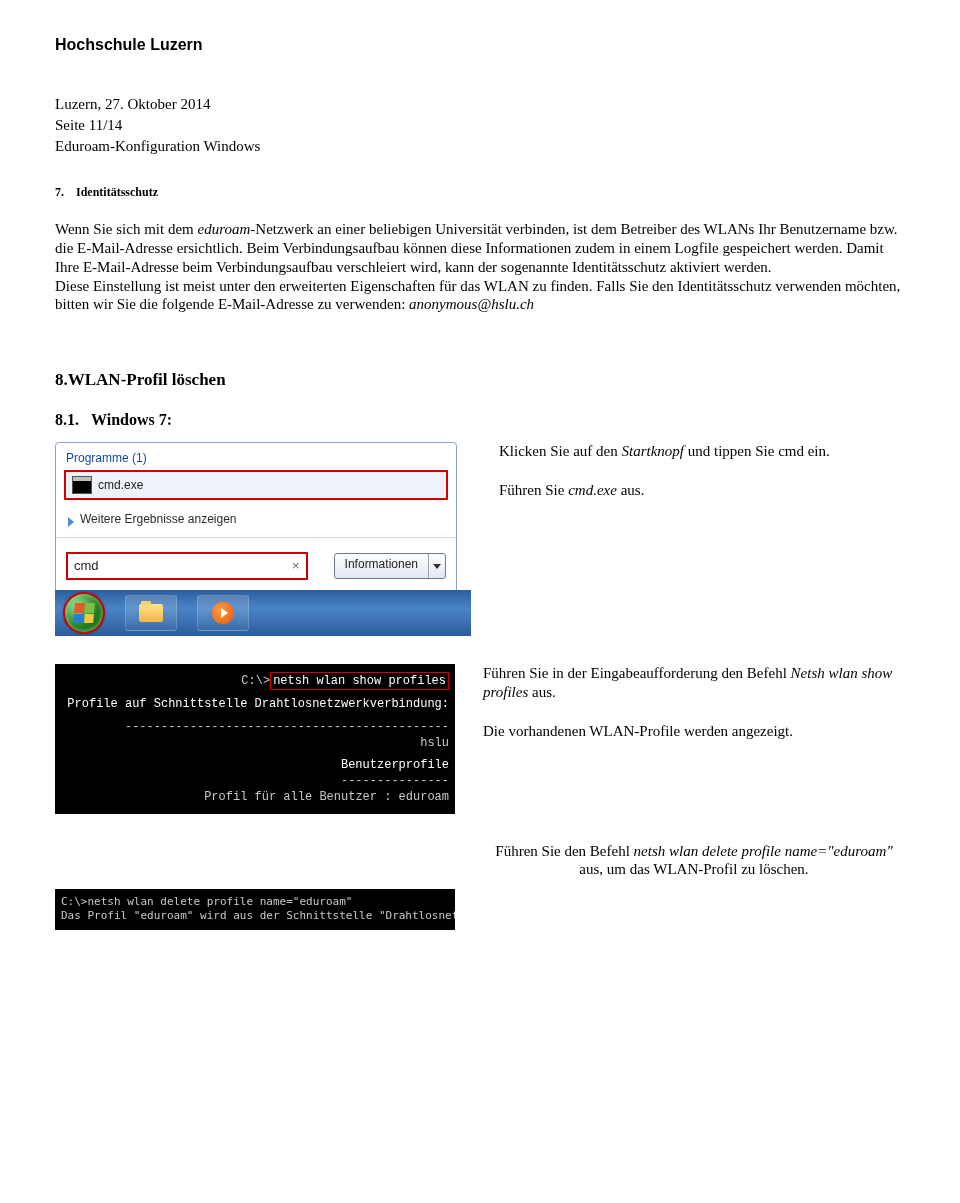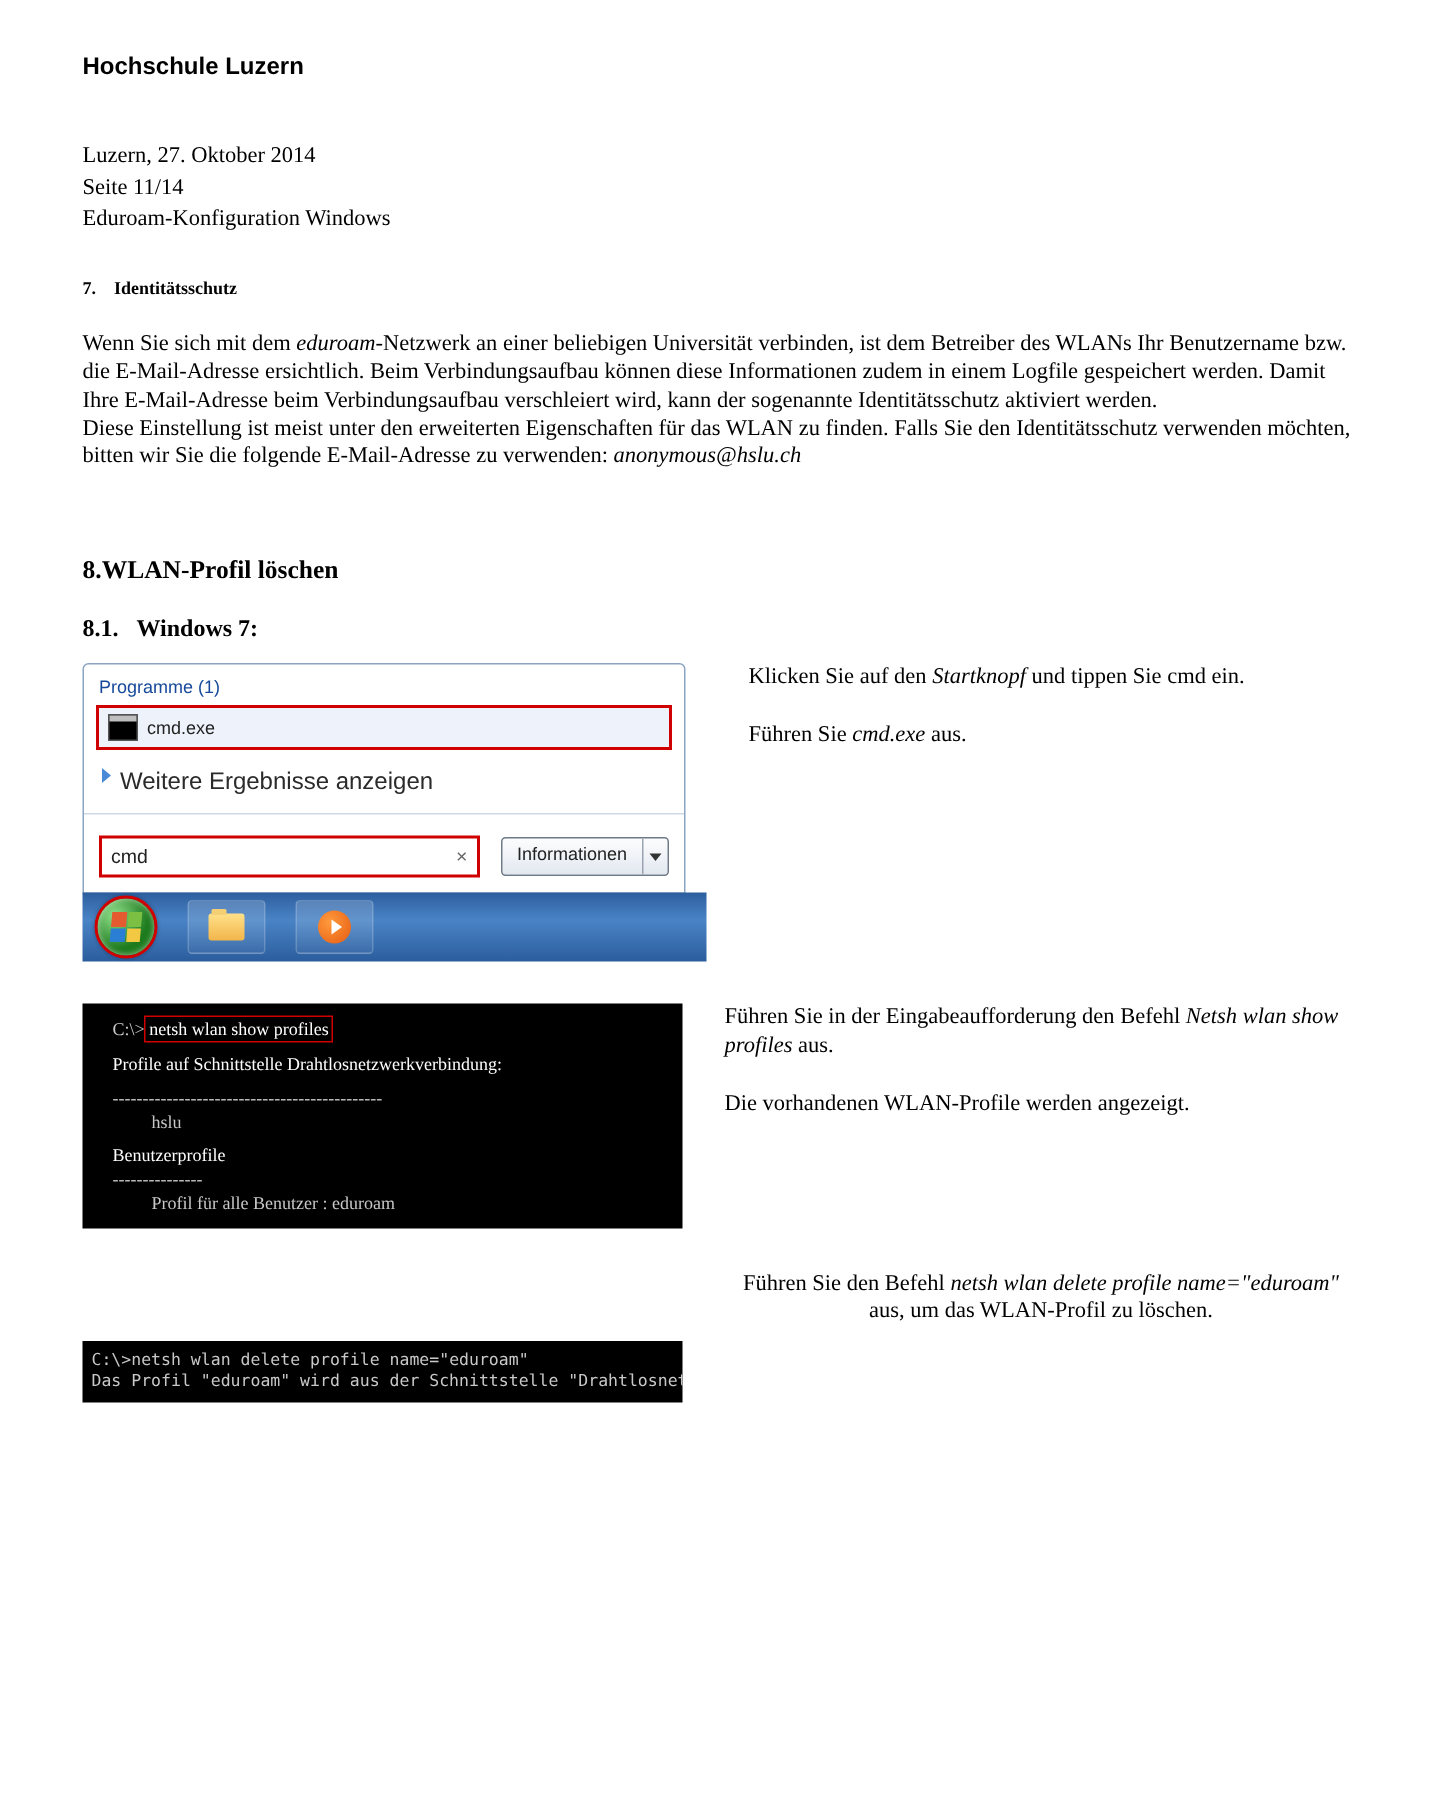--- a/index.html
+++ b/index.html
@@ -93,40 +93,40 @@
     border: 1px solid #555;
   }
   .cmd-icon::after {
     content: "";
     position: absolute;
     top: 0; left: 0; right: 0; height: 4px;
     background: #bfbfbf;
   }
   .more-row {
     display: flex;
-    align-items: flex-start;
+    align-items: flex-end;
     gap: 6px;
     padding: 6px 4px 10px 4px;
     color: #2b2b2b;
-    font-size: 16px;
+    font-size: 12px;
   }
   .chev {
     width: 0; height: 0;
     border-top: 5px solid transparent;
     border-bottom: 5px solid transparent;
     border-left: 6px solid #4a8ad6;
   }
   .sm-divider {
     height: 1px; background: #cfd8e6;
     margin: 0 -8px 8px -8px;
   }
   .sm-bottom {
     display: flex;
     align-items: center;
-    gap: 14px;
+    gap: 26px;
     padding: 6px 2px 10px 2px;
   }
   .search-field {
     flex: 1;
     display: flex;
     align-items: center;
     justify-content: space-between;
     border: 2px solid #d00000;
     background: #fff;
     height: 24px;
@@ -228,25 +228,26 @@
     border-bottom: 5px solid transparent;
     border-left: 7px solid #fff;
     margin-left: 2px;
   }
 
   
   .cmd {
     width: 400px;
     background: #000;
     color: #c8c8c8;
-    font-family: Liberation Serif, serif;
+    font-family: Liberation Mono, monospace;
     font-size: 12px;
     line-height: 1.35;
-    padding: 8px 20px;
+    padding: 8px 6px;
     box-sizing: border-box;
+    text-align: right;
   }
   .cmd .prompt { color: #c8c8c8; }
   .cmd .hl {
     border: 1px solid #d00000;
     padding: 0 2px;
     display: inline-block;
     color: #ffffff;
   }
   .cmd .white { color: #fff; }
   .cmd .dashrow { letter-spacing: 0; color: #c8c8c8; }

